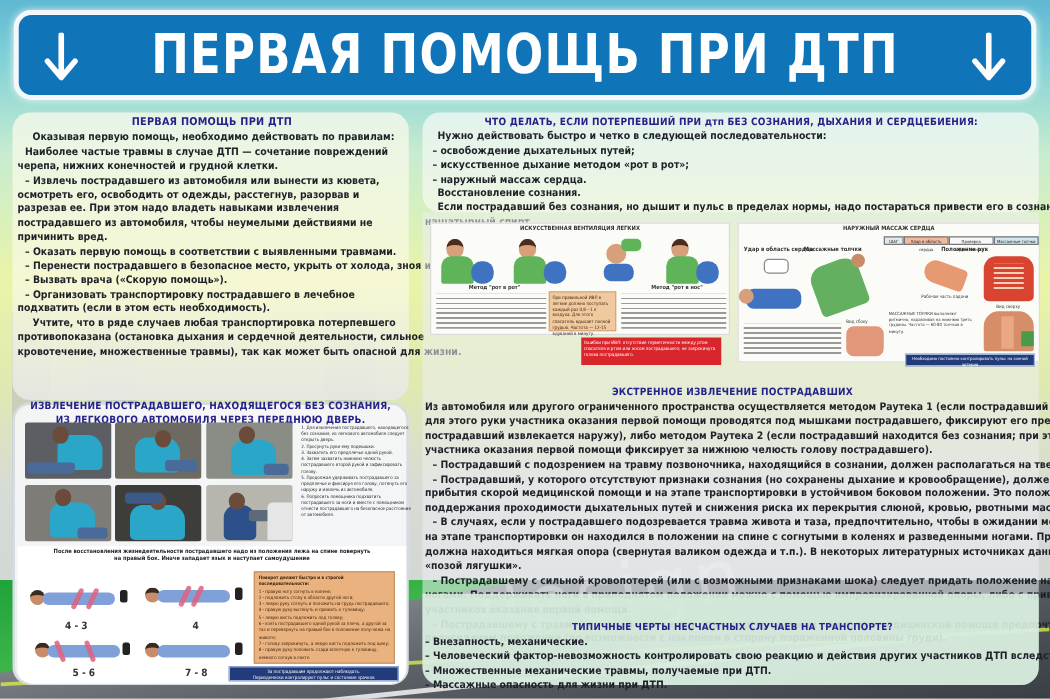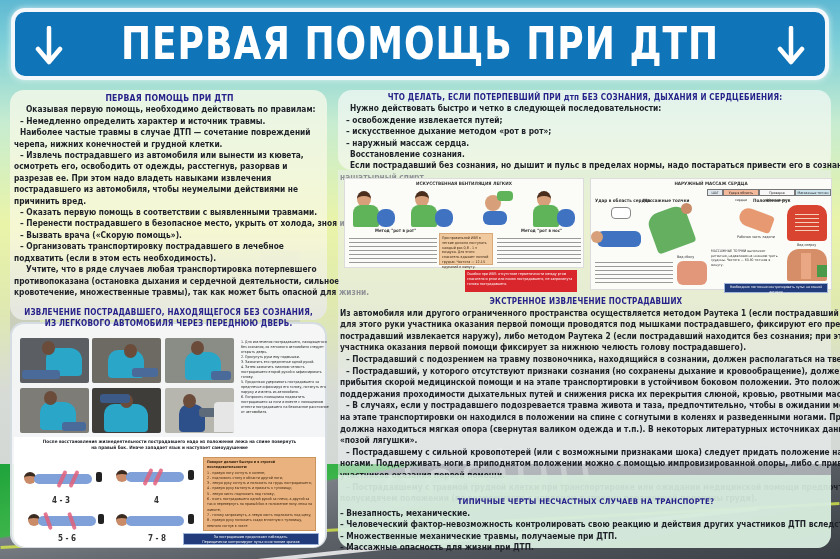--- a/index.html
+++ b/index.html
@@ -91,40 +91,39 @@
   <div class="header-title">ПЕРВАЯ ПОМОЩЬ ПРИ ДТП</div>
   <svg class="header-arrow right" viewBox="0 0 28 40">
     <path d="M14 2 V34 M3 23 L14 36 L25 23" stroke="#fff" stroke-width="4.5" fill="none" stroke-linecap="round" stroke-linejoin="round"></path>
   </svg>
 </div>
 
 <div class="panel left-top"></div>
 <div class="txt" style="left:14px; top:93px; width:311px;">
   <p class="h-blue">ПЕРВАЯ ПОМОЩЬ ПРИ ДТП</p>
   <p class="ind" style="padding-left:12px">Оказывая первую помощь, необходимо действовать по правилам:</p>
-  <p class="ind">– Немедленно определить характер и источник травмы.</p>
   <p class="ind">Наиболее частые травмы в случае ДТП — сочетание повреждений</p>
   <p>черепа, нижних конечностей и грудной клетки.</p>
   <p class="ind">– Извлечь пострадавшего из автомобиля или вынести из кювета,</p>
   <p>осмотреть его, освободить от одежды, расстегнув, разорвав и</p>
   <p>разрезав ее. При этом надо владеть навыками извлечения</p>
   <p>пострадавшего из автомобиля, чтобы неумелыми действиями не</p>
   <p>причинить вред.</p>
   <p class="ind">– Оказать первую помощь в соответствии с выявленными травмами.</p>
   <p class="ind">– Перенести пострадавшего в безопасное место, укрыть от холода, зноя или</p>
   <p class="ind">– Вызвать врача («Скорую помощь»).</p>
   <p class="ind">– Организовать транспортировку пострадавшего в лечебное</p>
   <p>подхватить (если в этом есть необходимость).</p>
   <p style="padding-left:12px">Учтите, что в ряде случаев любая транспортировка потерпевшего</p>
   <p>противопоказана (остановка дыхания и сердечной деятельности, сильное</p>
   <p>кровотечение, множественные травмы), так как может быть опасной для жизни.</p>
 </div>
 
 <div class="panel left-bottom"></div>
-<div class="txt h-blue" style="left:10px; top:308px; width:317px; font-size:8px; line-height:10.5px;">
+<div class="txt h-blue" style="left:10px; top:320px; width:317px; font-size:8px; line-height:10.5px;">
   <p>ИЗВЛЕЧЕНИЕ ПОСТРАДАВШЕГО, НАХОДЯЩЕГОСЯ БЕЗ СОЗНАНИЯ,</p>
   <p>ИЗ ЛЕГКОВОГО АВТОМОБИЛЯ ЧЕРЕЗ ПЕРЕДНЮЮ ДВЕРЬ.</p>
 </div>
 
 <div class="photo" style="left:20px; top:338px; background:#5b5e62;">
   <div class="shirt" style="left:26px; top:10px;"></div>
     <div class="head" style="left:22px; top:3px;"></div>
     <div class="jeans" style="left:2px; top:32px; width:38px;"></div>
 </div>
 <div class="photo" style="left:92px; top:338px; background:#6c6a63;">
@@ -212,21 +211,21 @@
 </div>
 <div class="navy-bar">
   <p>За пострадавшим продолжают наблюдать.</p>
   <p>Периодически контролируют пульс и состояние зрачков</p>
 </div>
 
 <div class="panel right-top"></div>
 <div class="txt" style="left:340px; top:92px; width:490px;">
   <p class="h-blue" style="font-size:8px">ЧТО ДЕЛАТЬ, ЕСЛИ ПОТЕРПЕВШИЙ ПРИ дтп БЕЗ СОЗНАНИЯ, ДЫХАНИЯ И СЕРДЦЕБИЕНИЯ:</p>
   <p style="padding-left:10px">Нужно действовать быстро и четко в следующей последовательности:</p>
-  <p class="ind">– освобождение извлекается путей;</p>
+  <p class="ind">– освобождение дыхательных путей;</p>
   <p class="ind">– искусственное дыхание методом «рот в рот»;</p>
   <p class="ind">– наружный массаж сердца.</p>
   <p style="padding-left:10px">Восстановление сознания.</p>
   <p style="padding-left:10px">Если пострадавший без сознания, но дышит и пульс в пределах нормы, надо постараться привести его в сознание, дав понюхать</p>
   <p>нашатырный спирт.</p>
 </div>
 
 <div class="right-main panel"></div>
 
 <div class="illus" style="left:344px; top:178px; width:240px; height:90px;">
@@ -284,21 +283,21 @@
     <div style="position:absolute; left:14px; top:4px; width:10px; height:26px; background:#e9a784;"></div>
     <div style="position:absolute; right:0; top:16px; width:10px; height:12px; background:#4a9a4a;"></div>
   </div>
   <div class="tiny" style="left:86px; top:76px; font-size:3.6px;">Вид сбоку</div>
   <div style="position:absolute; left:86px; top:82px; width:30px; height:24px; background:#e3977a; border-radius:6px;"></div>
   <div class="tiny" style="left:4px; top:80px; width:78px; height:26px; background:repeating-linear-gradient(#fbfbf8 0 3px, #9a9a9a 3px 4px);"></div>
   <div class="tiny" style="left:120px; top:70px; width:72px; height:34px; font-size:3.4px;">МАССАЖНЫЕ ТОЛЧКИ выполняют ритмично, надавливая на нижнюю треть грудины. Частота — 60-80 толчков в минуту.</div>
 </div>
 <div class="navy-bar" style="left:724px; top:283px; width:104px; height:10px; font-size:3.4px;">Необходимо постоянно контролировать пульс на сонной артерии</div>
 
-<div class="txt" style="left:340px; top:296px; width:492px; line-height:11.6px;">
+<div class="txt" style="left:340px; top:308px; width:492px; line-height:11.6px;">
   <p class="h-blue" style="font-size:8px">ЭКСТРЕННОЕ ИЗВЛЕЧЕНИЕ ПОСТРАДАВШИХ</p>
   <p>Из автомобиля или другого ограниченного пространства осуществляется методом Раутека 1  (если пострадавший находится в сознании;</p>
   <p>для этого руки участника оказания первой помощи проводятся под мышками пострадавшего, фиксируют его предплечье, после чего</p>
   <p>пострадавший извлекается наружу), либо методом Раутека 2  (если пострадавший находится без сознания; при этом одна из рук</p>
   <p>участника оказания первой помощи фиксирует за нижнюю челюсть голову пострадавшего).</p>
   <p class="ind">– Пострадавший с подозрением на травму позвоночника, находящийся в сознании, должен располагаться на твердой ровной поверхности.</p>
   <p class="ind">– Пострадавший, у которого отсутствуют признаки сознания (но сохранены дыхание и кровообращение), должен находиться в ожидании</p>
   <p>прибытия скорой медицинской помощи и на этапе транспортировки в устойчивом боковом положении. Это положение придается для</p>
   <p>поддержания проходимости дыхательных путей и снижения риска их перекрытия слюной, кровью, рвотными массами или языком.</p>
   <p class="ind">– В случаях, если у пострадавшего подозревается травма живота и таза, предпочтительно, чтобы в ожидании медицинской помощи или</p>

